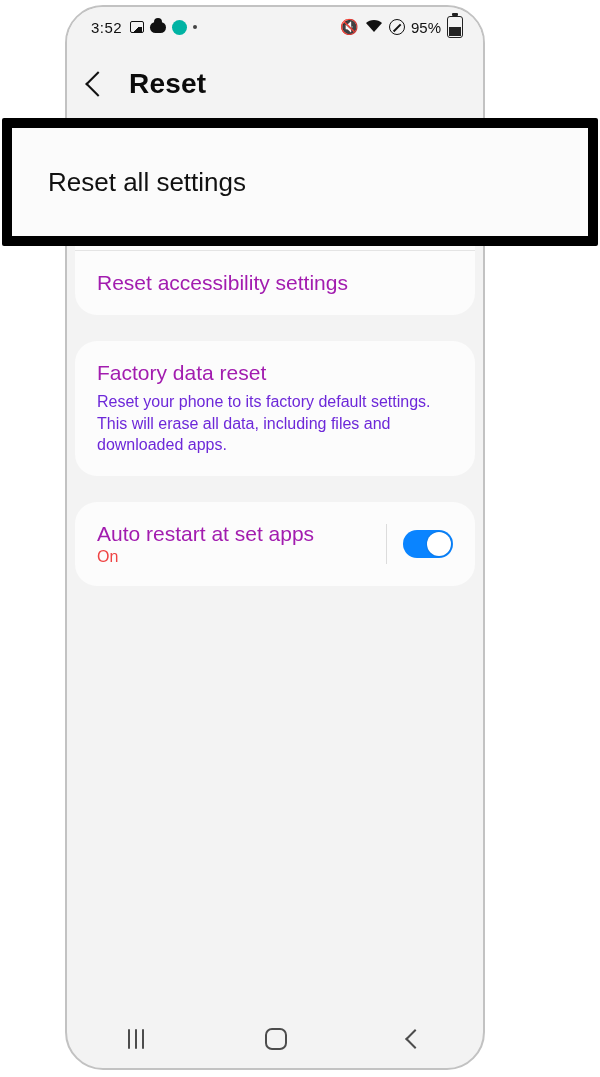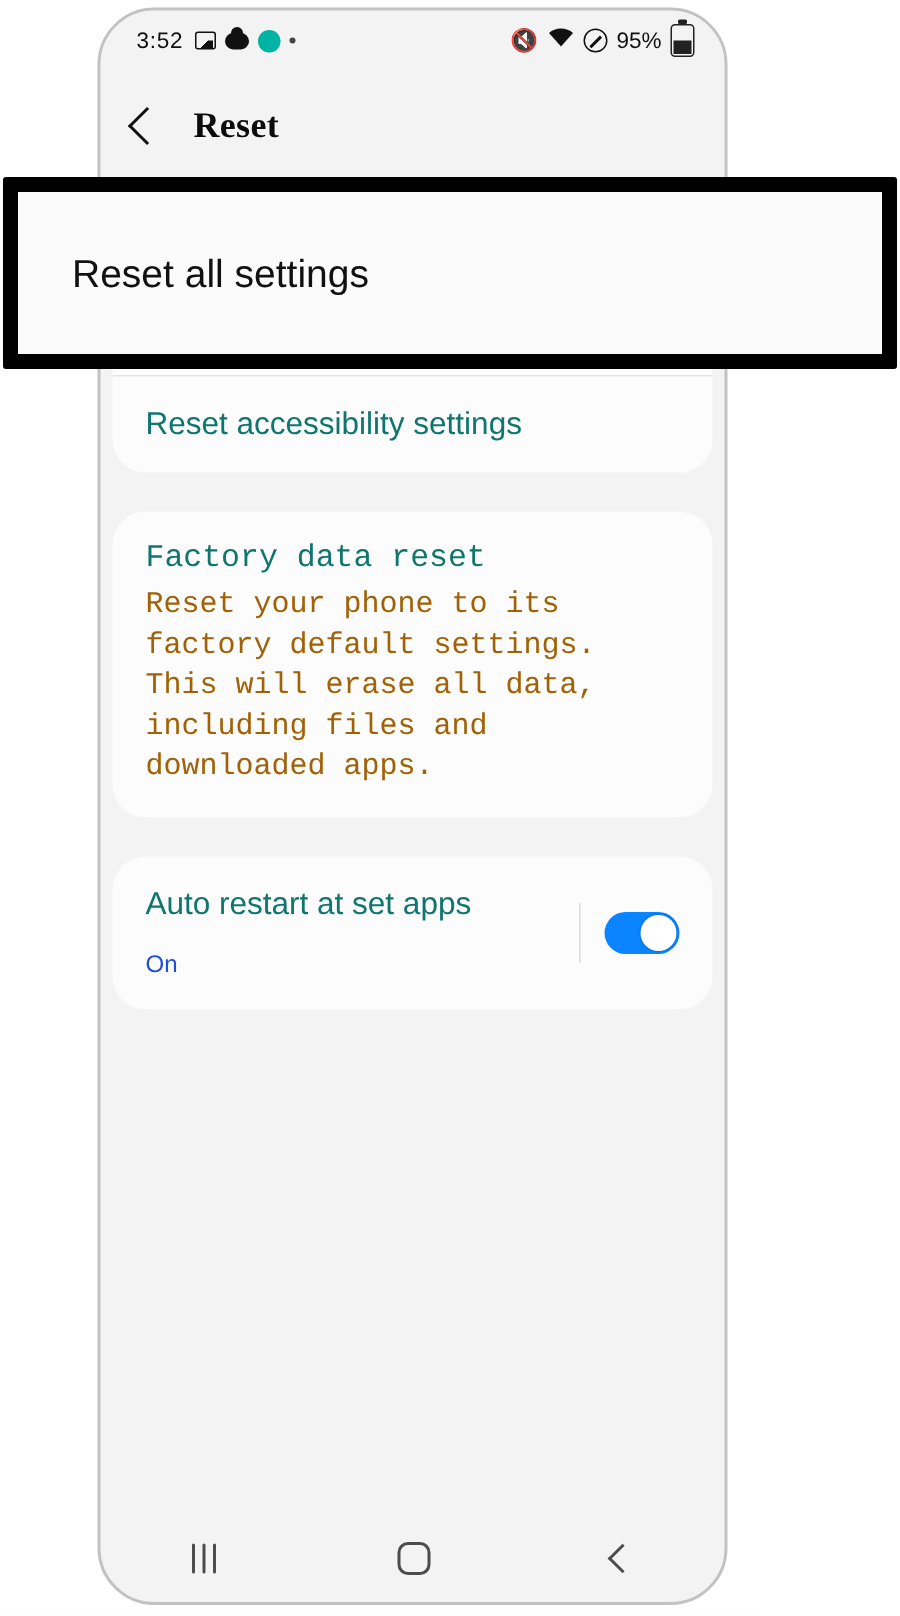--- a/index.html
+++ b/index.html
@@ -24,31 +24,31 @@
                      position:relative; display:inline-block; }
     .battery-shell::before { content:""; position:absolute; top:-4px; left:4px; width:6px; height:3px;
                              background:#222; border-radius:1px; }
     .battery-fill { position:absolute; bottom:1px; left:1px; right:1px; height:45%; background:#222; }
 
     
     .header { height:74px; display:flex; align-items:center; padding:0 18px 0 12px;
               background:#f3f3f3; gap:18px; }
     .header .back-chev { width:18px; height:18px; border-left:2.5px solid #111;
                          border-bottom:2.5px solid #111; transform:rotate(45deg); margin:0 4px 0 10px; }
-    .header-title { font-size:24px; font-weight:700; color:#0b0b0b; letter-spacing:.2px;font-family:Liberation Serif, serif; }
+    .header-title { font-size:28px; font-weight:700; color:#0b0b0b; letter-spacing:.2px; }
 
     
     .content { padding:0 8px; }
     .card { background:#fcfcfc; border-radius:22px; margin:0 0 26px 0; overflow:hidden; }
     .row { padding:20px 22px 20px 22px; display:flex; align-items:center; }
     .row + .row { border-top:1px solid #e4e4e4; }
-    .row-title { font-size:21px; color:#0f766e; }
+    .row-title { font-size:21px; color:#a21caf; }
     .factory .row-title { font-size:21px; }
-    .row-sub { font-size:20px; color:#a16207; line-height:1.35; margin-top:6px; }
-    .row-state { font-size:16px; color:#1d4ed8; margin-top:20px; }
+    .row-sub { font-size:16px; color:#6d28d9; line-height:1.35; margin-top:6px; }
+    .row-state { font-size:16px; color:#ef4444; margin-top:2px; }
     .row-body { flex:1; }
 
     
     .toggle-wrap { display:flex; align-items:center; }
     .toggle-sep { width:1px; height:40px; background:#dcdcdc; margin:0 16px 0 8px; }
     .toggle { width:50px; height:28px; border-radius:14px; background:#0a84ff; position:relative; }
     .toggle .knob { width:24px; height:24px; border-radius:50%; background:#fff; position:absolute;
                     top:2px; right:2px; box-shadow:0 0 2px rgba(0,0,0,.25); }
 
     
@@ -120,21 +120,21 @@
       </div>
       <div class="row">
         <span class="row-title">Reset network settings</span>
       </div>
       <div class="row">
         <span class="row-title">Reset accessibility settings</span>
       </div>
     </div>
 
     <div class="card factory">
-      <div class="row" style="display:block;font-family:Liberation Mono, monospace;">
+      <div class="row" style="display:block;">
         <div class="row-title">Factory data reset</div>
         <div class="row-sub">Reset your phone to its factory default settings. This will erase all data, including files and downloaded apps.</div>
       </div>
     </div>
 
     <div class="card">
       <div class="row">
         <div class="row-body">
           <div class="row-title">Auto restart at set apps</div>
           <div class="row-state">On</div>

